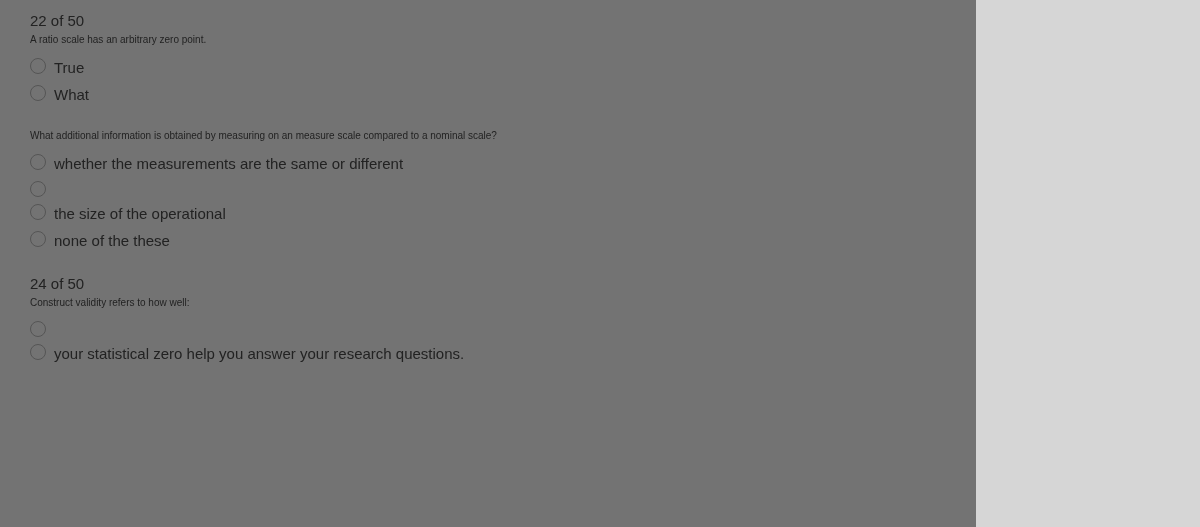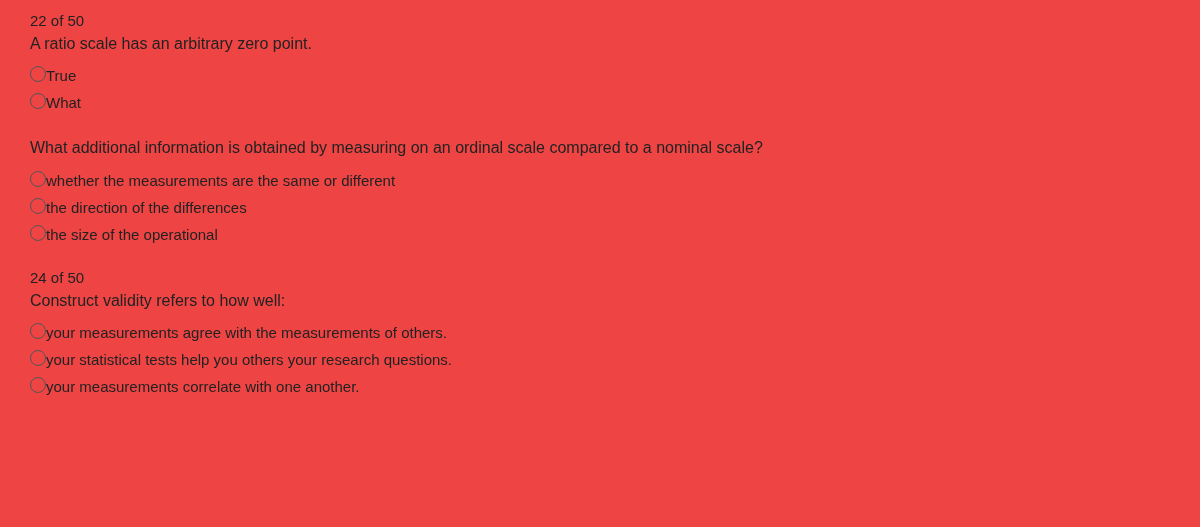--- a/index.html
+++ b/index.html
@@ -12,55 +12,56 @@
       background-color: #d6d6d6;
       font-family: Arial, sans-serif;
       font-size: 15px;
       color: #222;
       width: 1200px;
       min-height: 527px;
       padding: 0;
     }
 
     .page-container {
-      background-color: #ef4444;
-      width: 1200px;
+      background-color: #737373;
+      width: 976px;
       min-height: 527px;
       padding: 12px 30px 20px 30px;
     }
 
     .question-block {
       margin-bottom: 24px;
     }
 
     .question-number {
       font-size: 15px;
       font-weight: normal;
       color: #222;
       margin-bottom: 4px;
     }
 
     .question-text {
-      font-size: 16px;
+      font-size: 10px;
       color: #222;
       margin-bottom: 10px;
       font-weight: normal;
       line-height: 1.4;
     }
 
     .options-list {
       list-style: none;
       padding: 0;
       margin: 0;
     }
 
     .option-item {
       display: flex;
       align-items: flex-start;
       margin-bottom: 6px;
+      gap: 8px;
     }
 
     .radio-circle {
       width: 16px;
       height: 16px;
       border-radius: 50%;
       border: 1.5px solid #555;
       background: transparent;
       flex-shrink: 0;
       margin-top: 1px;
@@ -87,49 +88,47 @@
         <span class="option-label">True</span>
       </li>
       <li class="option-item">
         <span class="radio-circle"></span>
         <span class="option-label">What</span>
       </li>
     </ul>
   </div>
 
   <div class="question-block">
-    <div class="question-text">What additional information is obtained by measuring on an ordinal scale compared to a nominal scale?</div>
+    <div class="question-text">What additional information is obtained by measuring on an measure scale compared to a nominal scale?</div>
     <ul class="options-list">
       <li class="option-item">
         <span class="radio-circle"></span>
         <span class="option-label">whether the measurements are the same or different</span>
       </li>
       <li class="option-item">
         <span class="radio-circle"></span>
-        <span class="option-label">the direction of the differences</span>
       </li>
       <li class="option-item">
         <span class="radio-circle"></span>
         <span class="option-label">the size of the operational</span>
+      </li>
+      <li class="option-item">
+        <span class="radio-circle"></span>
+        <span class="option-label">none of the these</span>
       </li>
     </ul>
   </div>
 
   <div class="question-block">
     <div class="question-number">24  of 50</div>
     <div class="question-text">Construct validity refers to how well:</div>
     <ul class="options-list">
       <li class="option-item">
         <span class="radio-circle"></span>
-        <span class="option-label">your measurements agree with the measurements of others.</span>
       </li>
       <li class="option-item">
         <span class="radio-circle"></span>
-        <span class="option-label">your statistical tests help you others your research questions.</span>
-      </li>
-      <li class="option-item">
-        <span class="radio-circle"></span>
-        <span class="option-label">your measurements correlate with one another.</span>
+        <span class="option-label">your statistical zero help you answer your research questions.</span>
       </li>
     </ul>
   </div>
 
 </div>
 
 </body></html>

